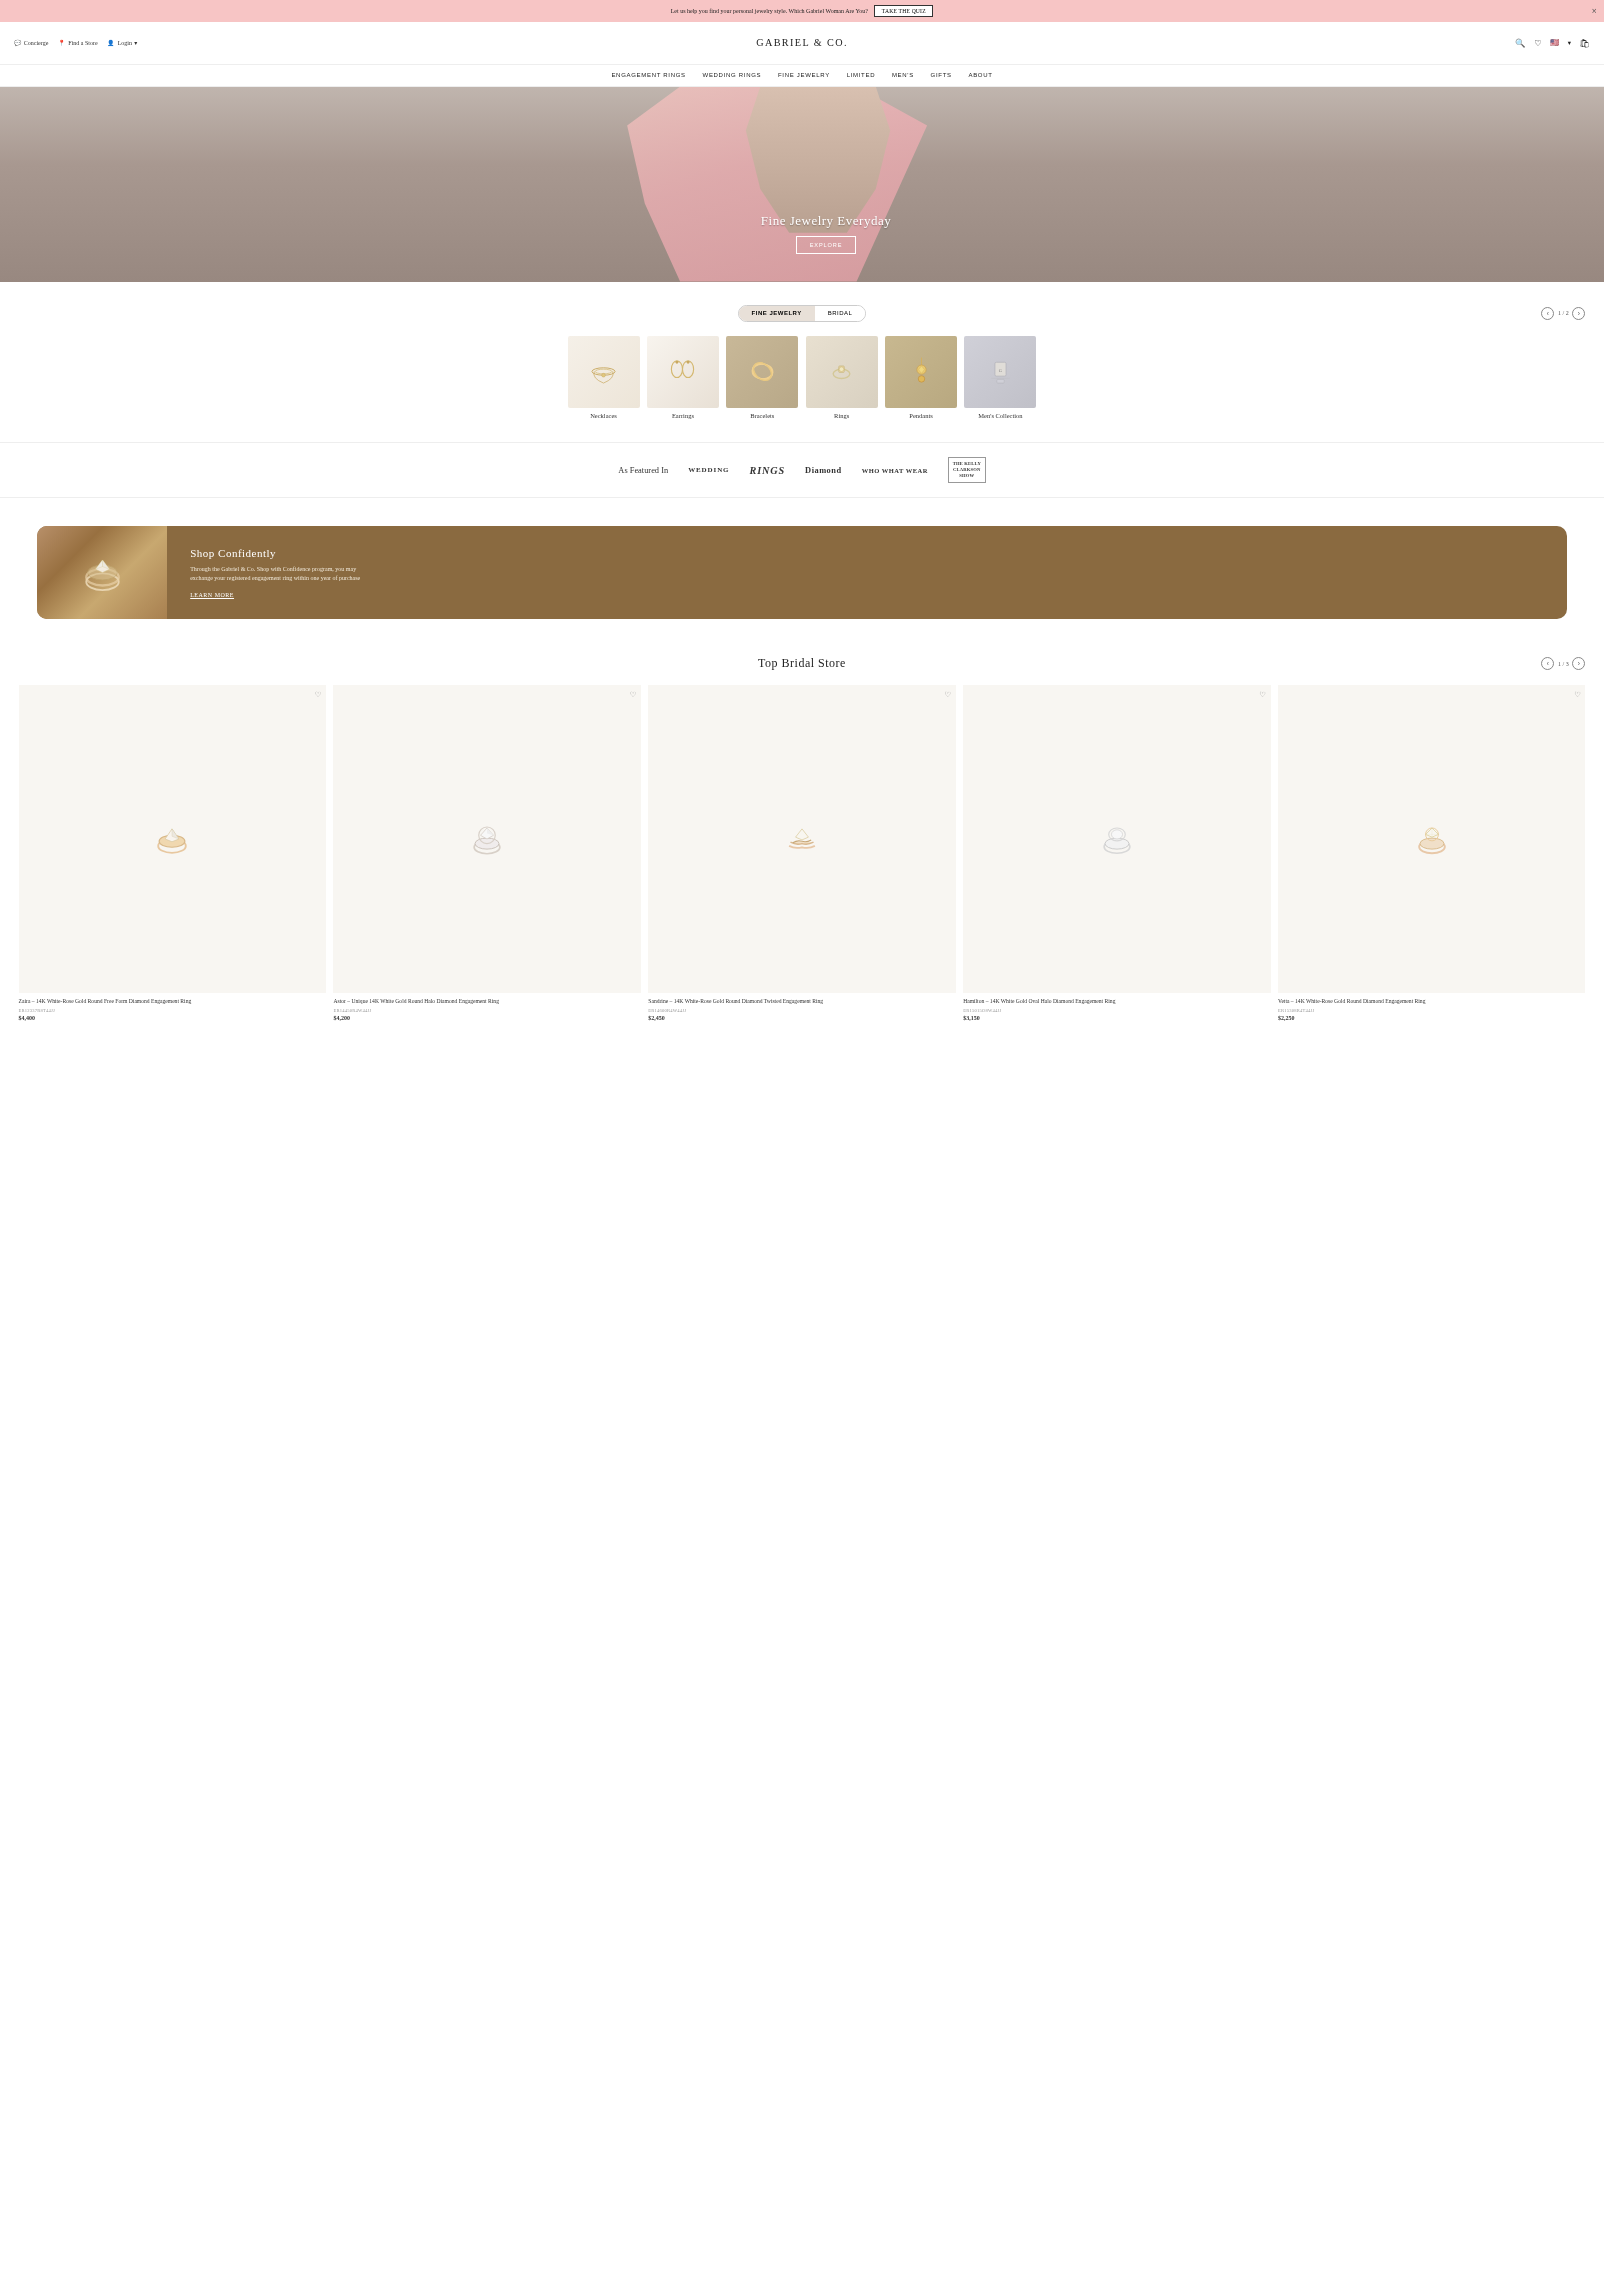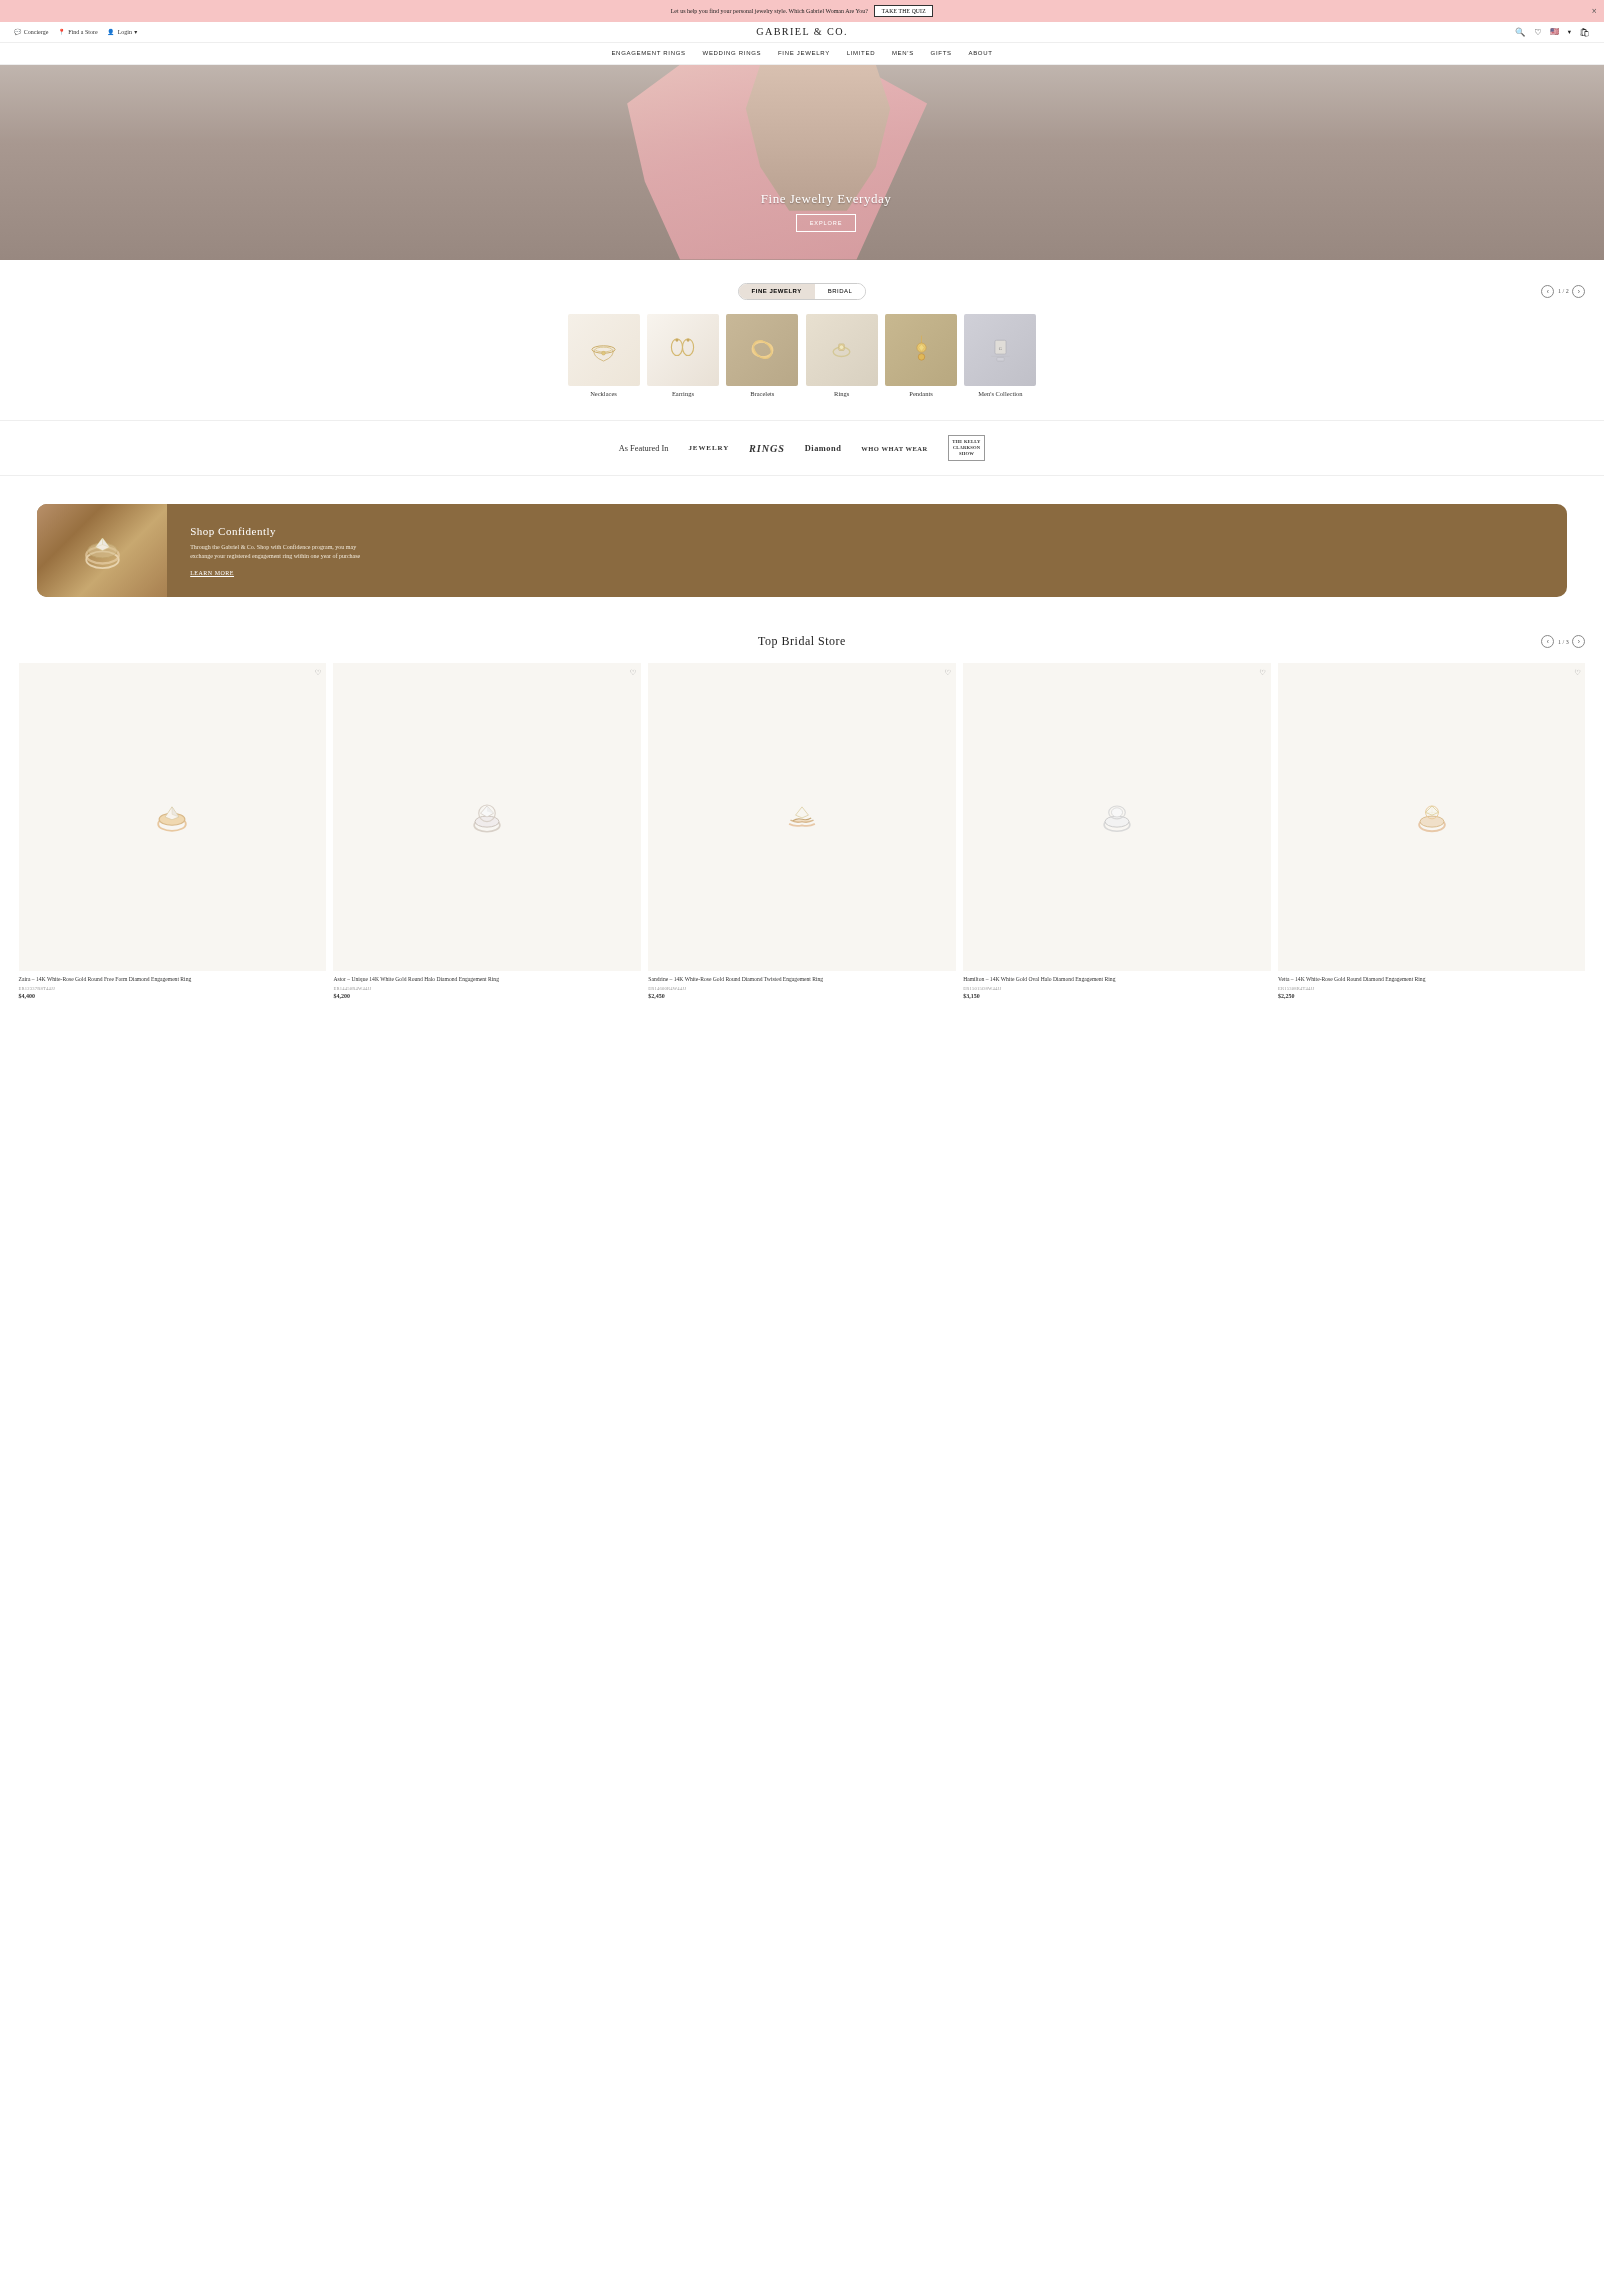--- a/index.html
+++ b/index.html
@@ -33,21 +33,21 @@
       border: none;
       font-size: 8.4px;
       cursor: pointer;
       color: #555;
     }
 
     
     .utility-bar {
       display: flex;
       align-items: center;
-      padding: 5px 14px;
+      padding: 16px 14px;
       border-bottom: 0.5px solid #eee;
       position: relative;
     }
     .utility-left {
       display: flex;
       align-items: center;
       gap: 10.2px;
       font-size: 6px;
     }
     .utility-left a {
@@ -522,21 +522,21 @@
           <rect x="32" y="57" width="16" height="8" rx="2" fill="#d0d0d8" stroke="#b0b0b8" stroke-width="1"></rect>
         </svg>
       </div>
       <div class="category-label">Men's Collection</div>
     </div>
   </div>
 </div>
 
 <div class="featured-in">
   <span class="featured-label">As Featured In</span>
-  <span class="featured-logo popsugar">JEWELRY</span>
+  <span class="featured-logo popsugar">WEDDING</span>
   <span class="featured-logo vogue">RINGS</span>
   <span class="featured-logo forbes">Diamond</span>
   <span class="featured-logo whowhatwear">WHO WHAT WEAR</span>
   <span class="featured-logo kelly" style="font-size:4.6px;font-weight:bold;text-align:center;border:0.5px solid #999;padding:2.3px 3.7px;line-height:1.4;">THE KELLY<br>CLARKSON<br>SHOW</span>
 </div>
 
 <div style="padding: 14px 18.6px;">
   <div class="shop-confidently">
     <div class="shop-conf-img">
 

